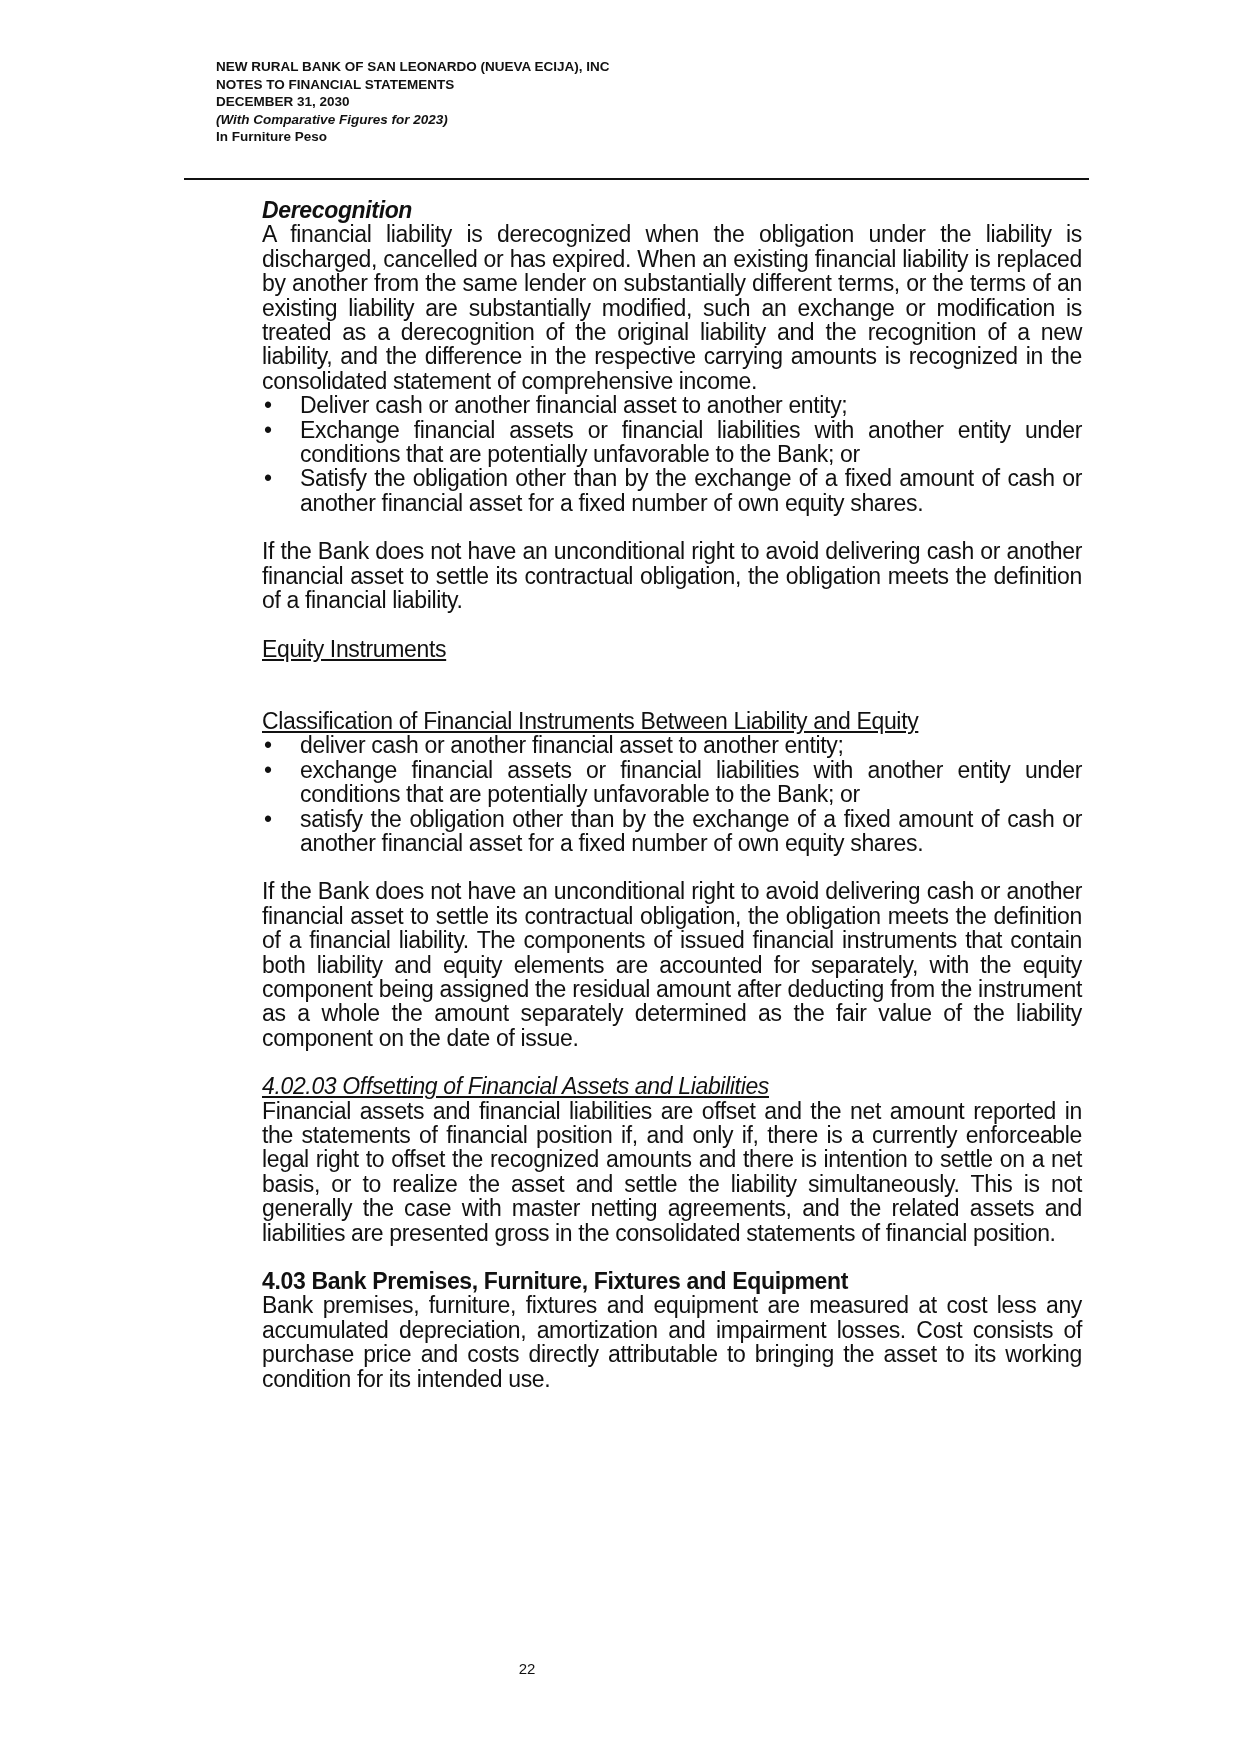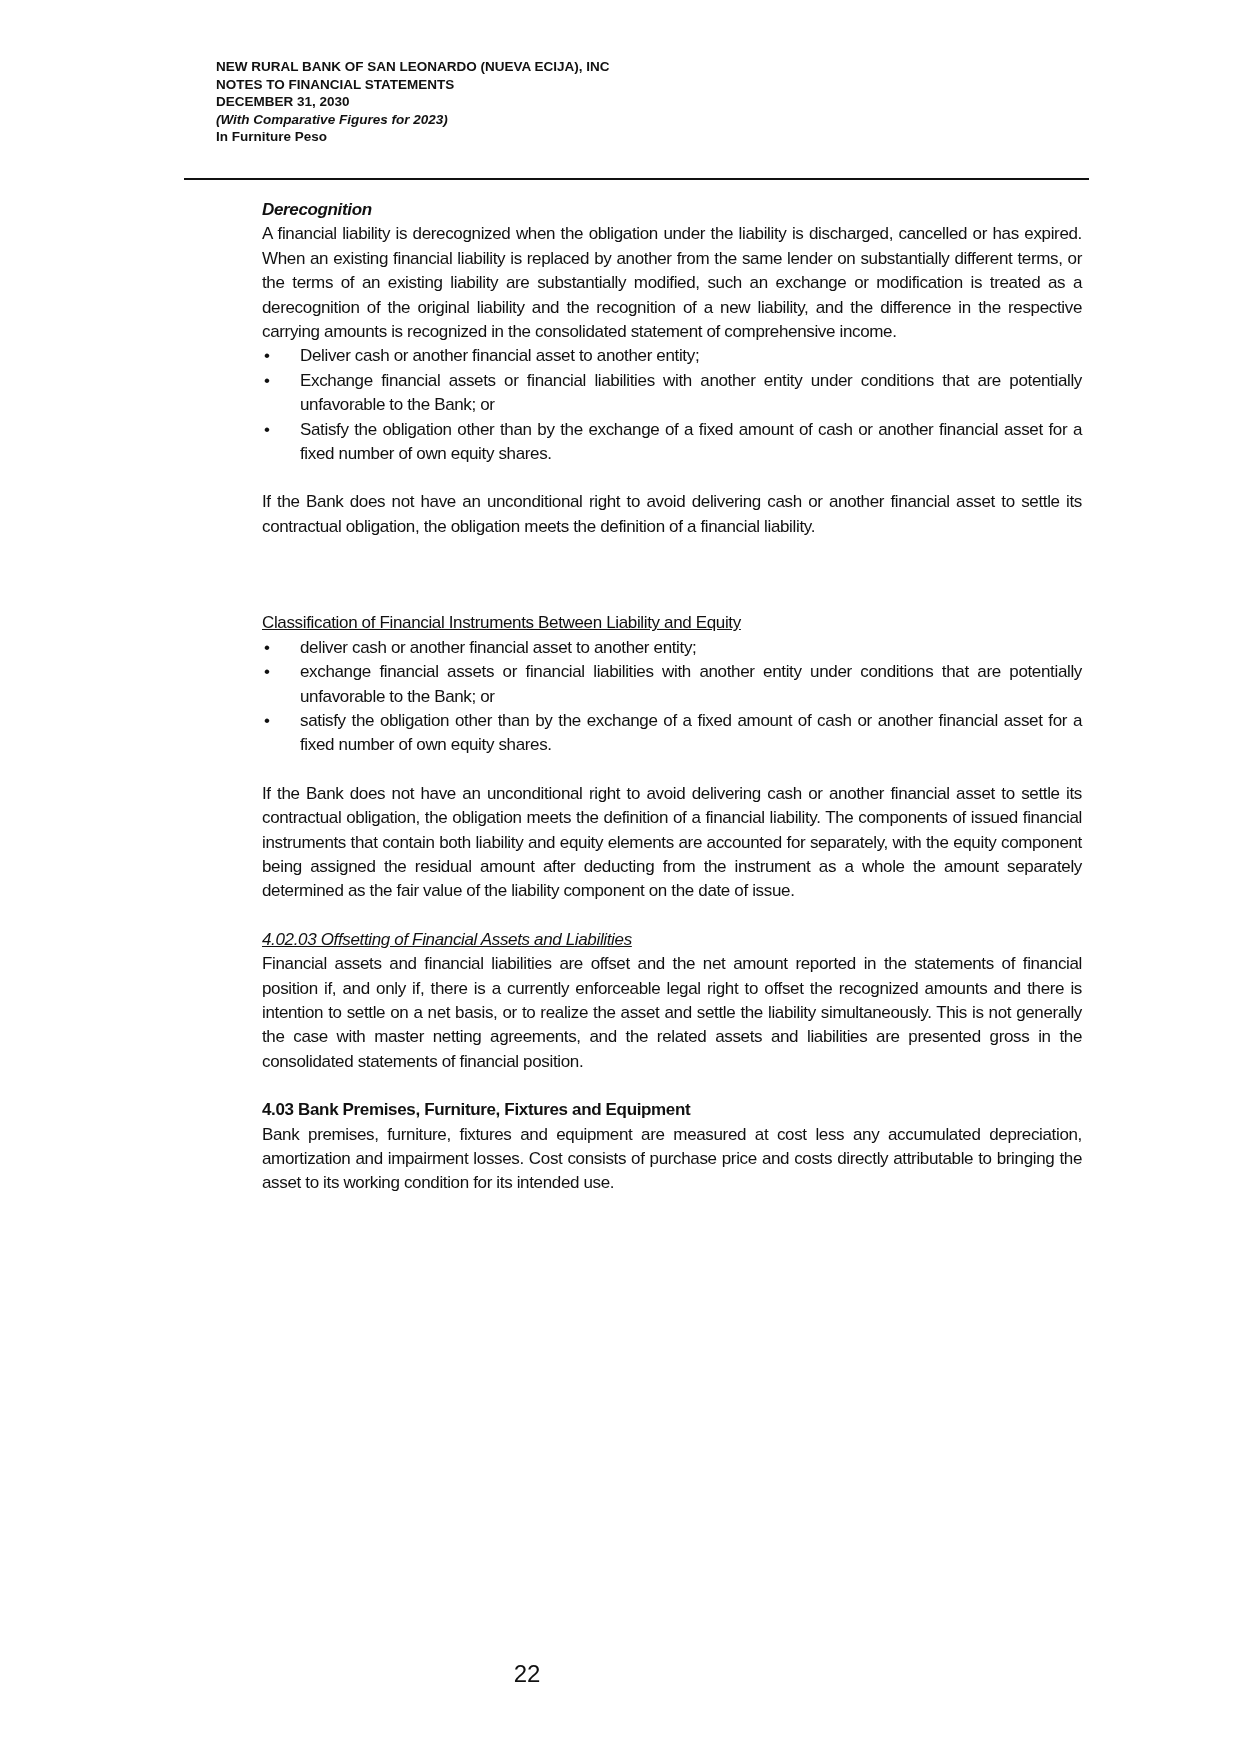--- a/index.html
+++ b/index.html
@@ -1,32 +1,32 @@
 <!DOCTYPE html>
 <html><head>
 <meta charset="utf-8">
 <style>
   html, body { margin: 0; padding: 0; background: #ffffff; }
   body { width: 1241px; height: 1754px; position: relative; overflow: hidden;
          font-family: "Liberation Sans", sans-serif; color: #111; }
   .header { position: absolute; left: 185px; top: 58px; font-size: 13.5px; font-weight: bold; line-height: 17.5px; margin-left: 31px; }
   .header .it { font-style: italic; }
   .rule { position: absolute; left: 184px; top: 178px; width: 905px; height: 2px; background: #111; }
-  .content { position: absolute; left: 262px; top: 198px; width: 820px; font-size: 17px; line-height: 24.4px;
+  .content { position: absolute; left: 262px; top: 198px; width: 820px; font-size: 23px; line-height: 24.4px;
              font-family: "Liberation Sans", sans-serif; letter-spacing: -0.35px; }
   .content p { margin: 0; text-align: justify; }
   .gap { height: 24px; }
   .h-italic { font-weight: bold; font-style: italic; margin: 0 0 24px 0; }
   .h-under { text-decoration: underline; margin: 0; }
   .h-under-it { text-decoration: underline; font-style: italic; margin: 0; }
   .h-bold { font-weight: bold; margin: 0 0 24px 0; }
   ul.bul { list-style: none; margin: 0; padding: 0; }
   ul.bul li { position: relative; padding-left: 38px; text-align: justify; }
   ul.bul li .dot { position: absolute; left: 2px; top: 0; }
-  .pagenum { position: absolute; left: 0; width: 1054px; top: 1660px; text-align: center; font-size: 24px; }
+  .pagenum { position: absolute; left: 0; width: 1054px; top: 1660px; text-align: center; font-size: 15px; }
 </style>
 </head>
 <body>
 
 <div class="header">
   <div>NEW RURAL BANK OF SAN LEONARDO (NUEVA ECIJA), INC</div>
   <div>NOTES TO FINANCIAL STATEMENTS</div>
   <div>DECEMBER 31, 2030</div>
   <div class="it">(With Comparative Figures for 2023)</div>
   <div>In Furniture Peso</div>
@@ -42,20 +42,21 @@
       <li><span class="dot">•</span><span>Exchange financial assets or financial liabilities with another entity under conditions that are potentially unfavorable to the Bank; or</span></li>
       <li><span class="dot">•</span><span>Satisfy the obligation other than by the exchange of a fixed amount of cash or another financial asset for a fixed number of own equity shares.</span></li>
     </ul>
     <div class="gap"></div>
     <p>If the Bank does not have an unconditional right to avoid delivering cash or another financial asset to settle its contractual obligation, the obligation meets the definition of a financial liability.</p>
   </section>
 
   <div class="gap"></div>
 
   <section>
+    <p class="h-under">Equity Instruments</p>
     <div class="gap"></div>
   </section>
 
   <div class="gap"></div>
 
   <section>
     <p class="h-under">Classification of Financial Instruments Between Liability and Equity</p>
     <ul class="bul">
       <li><span class="dot">•</span><span>deliver cash or another financial asset to another entity;</span></li>
       <li><span class="dot">•</span><span>exchange financial assets or financial liabilities with another entity under conditions that are potentially unfavorable to the Bank; or</span></li>

